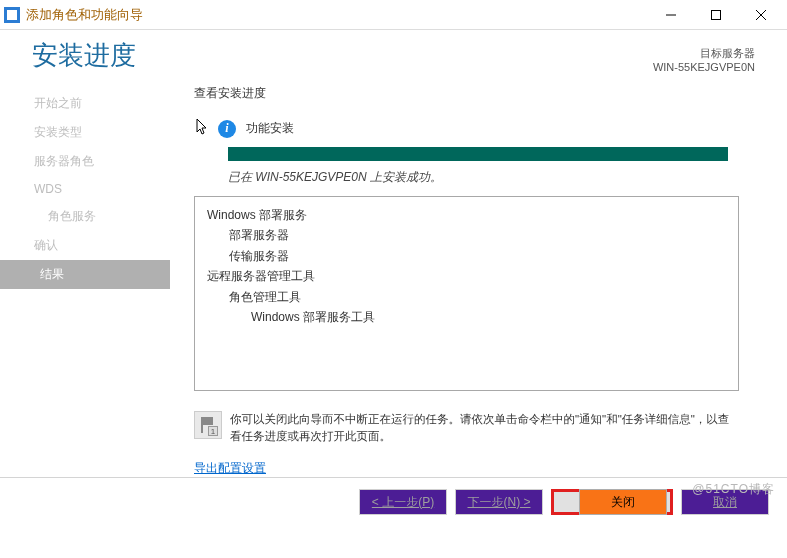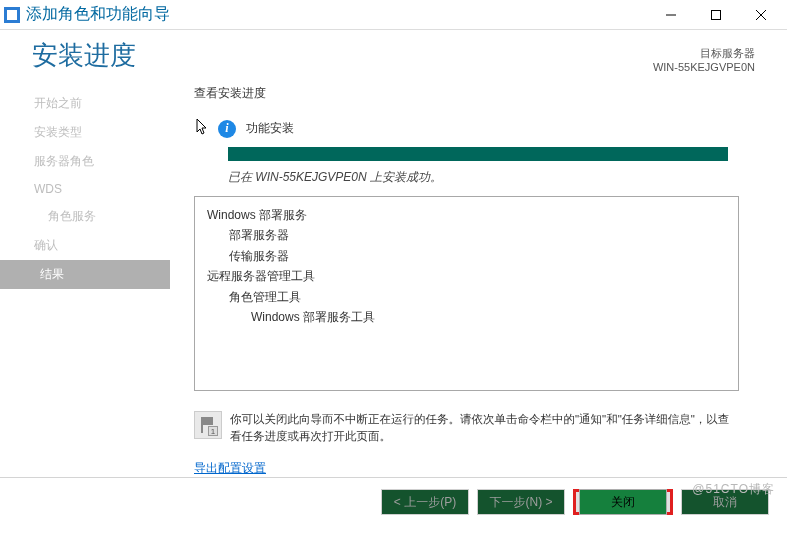--- a/index.html
+++ b/index.html
@@ -1,20 +1,20 @@
 <!DOCTYPE html>
 <html><head>
 <meta charset="utf-8">
 <style>
   * { box-sizing: border-box; margin: 0; padding: 0; font-family: 'Microsoft YaHei', 'Segoe UI', sans-serif; }
   body { width: 787px; height: 558px; background: #fff; overflow: hidden; position: relative; }
   .titlebar { height: 30px; border-bottom: 1px solid #ddd; display: flex; align-items: center; padding: 0 4px; }
   .titlebar .app-icon { width: 16px; height: 16px; margin-right: 6px; background: #2b7cd3; position: relative; }
   .titlebar .app-icon::after { content: ""; position: absolute; left: 3px; top: 3px; width: 10px; height: 10px; background: #fff; }
-  .titlebar .title { font-size: 16px; color: #0369a1; }
+  .titlebar .title { font-size: 13px; color: #a16207; }
   .titlebar .spacer { flex: 1; }
   .win-btn { width: 45px; height: 30px; display: flex; align-items: center; justify-content: center; font-size: 14px; font-family: 'Segoe UI Symbol', sans-serif; color: #000; cursor: default; line-height:1;}
   .win-btn svg { stroke: #000; }
   .header-block { width: 100%; padding: 8px 32px 12px 32px; display:flex; align-items:flex-end;}
   .header-title { color: #1e6ca0; font-size: 26px; font-weight: 300; }
   .header-right { text-align:right; font-size:11px; color:#555; flex:1; padding-top:6px;}
   .main { display:flex; width:100%; height:calc(100% - 78px);}
   .sidebar { width: 190px; padding: 4px 0 0 34px; }
   .side-item { font-size: 12px; color: #bdbdbd; padding: 6px 0; }
   .side-item.active { background: #b0b0b0; color: #fff; margin-left: -34px; padding-left: 40px; width: 170px; }
@@ -34,23 +34,23 @@
   .indent2 { padding-left: 44px; }
   .note-row { display:flex; margin-top:20px; margin-left:0px; width: 545px;}
   .flag-icon { width:28px; height:28px; margin-right:8px; background:#e9e9e9; border:1px solid #ccc; position:relative; flex-shrink:0;}
   .flag-icon::before { content:""; position:absolute; left:6px; top:5px; width:2px; height:16px; background:#888;}
   .flag-icon::after { content:""; position:absolute; left:8px; top:5px; width:10px; height:8px; background:#888;}
   .flag-dot { position:absolute; right:3px; bottom:2px; width:10px; height:10px; background:#ddd; border:1px solid #999; font-size:8px; line-height:9px; text-align:center; color:#555;}
   .note-text { font-size:11.5px; color:#333; line-height:1.5;}
   .export-link { color:#0066cc; font-size:12px; margin-top:14px; display:inline-block;}
   .footer { height:50px; border-top:1px solid #d4d4d4; display:flex; align-items:center; justify-content:flex-end; padding: 0 18px; gap:8px;}
   .btn { min-width:88px; height:26px; font-size:12px; border:1px solid #adadad; background:#e1e1e1; display:flex; align-items:center; justify-content:center; }
-  .btn.disabled { color:#9e9e9e; border-color:#cfcfcf; background:#14532d;}
+  .btn.disabled { color:#9e9e9e; border-color:#cfcfcf; background:#4c1d95;text-decoration:underline;}
   .btn.highlight-wrap { border:3px solid #e01f1f; padding:3px;}
-  .btn.highlight-wrap .inner { min-width:88px; height:26px; border:1px solid #adadad; background:#15803d; display:flex; align-items:center; justify-content:center;}
+  .btn.highlight-wrap .inner { min-width:88px; height:26px; border:1px solid #adadad; background:#f97316; display:flex; align-items:center; justify-content:center;margin-left:22px;}
   .watermark { position:absolute; right:12px; bottom:60px; font-size:12px; color:#b8b8b8; letter-spacing:1px;}
 </style>
 </head>
 <body>
 
 <div class="titlebar">
   <div class="app-icon"></div>
   <div class="title">添加角色和功能向导</div>
   <div class="spacer"></div>
   <div class="win-btn">

